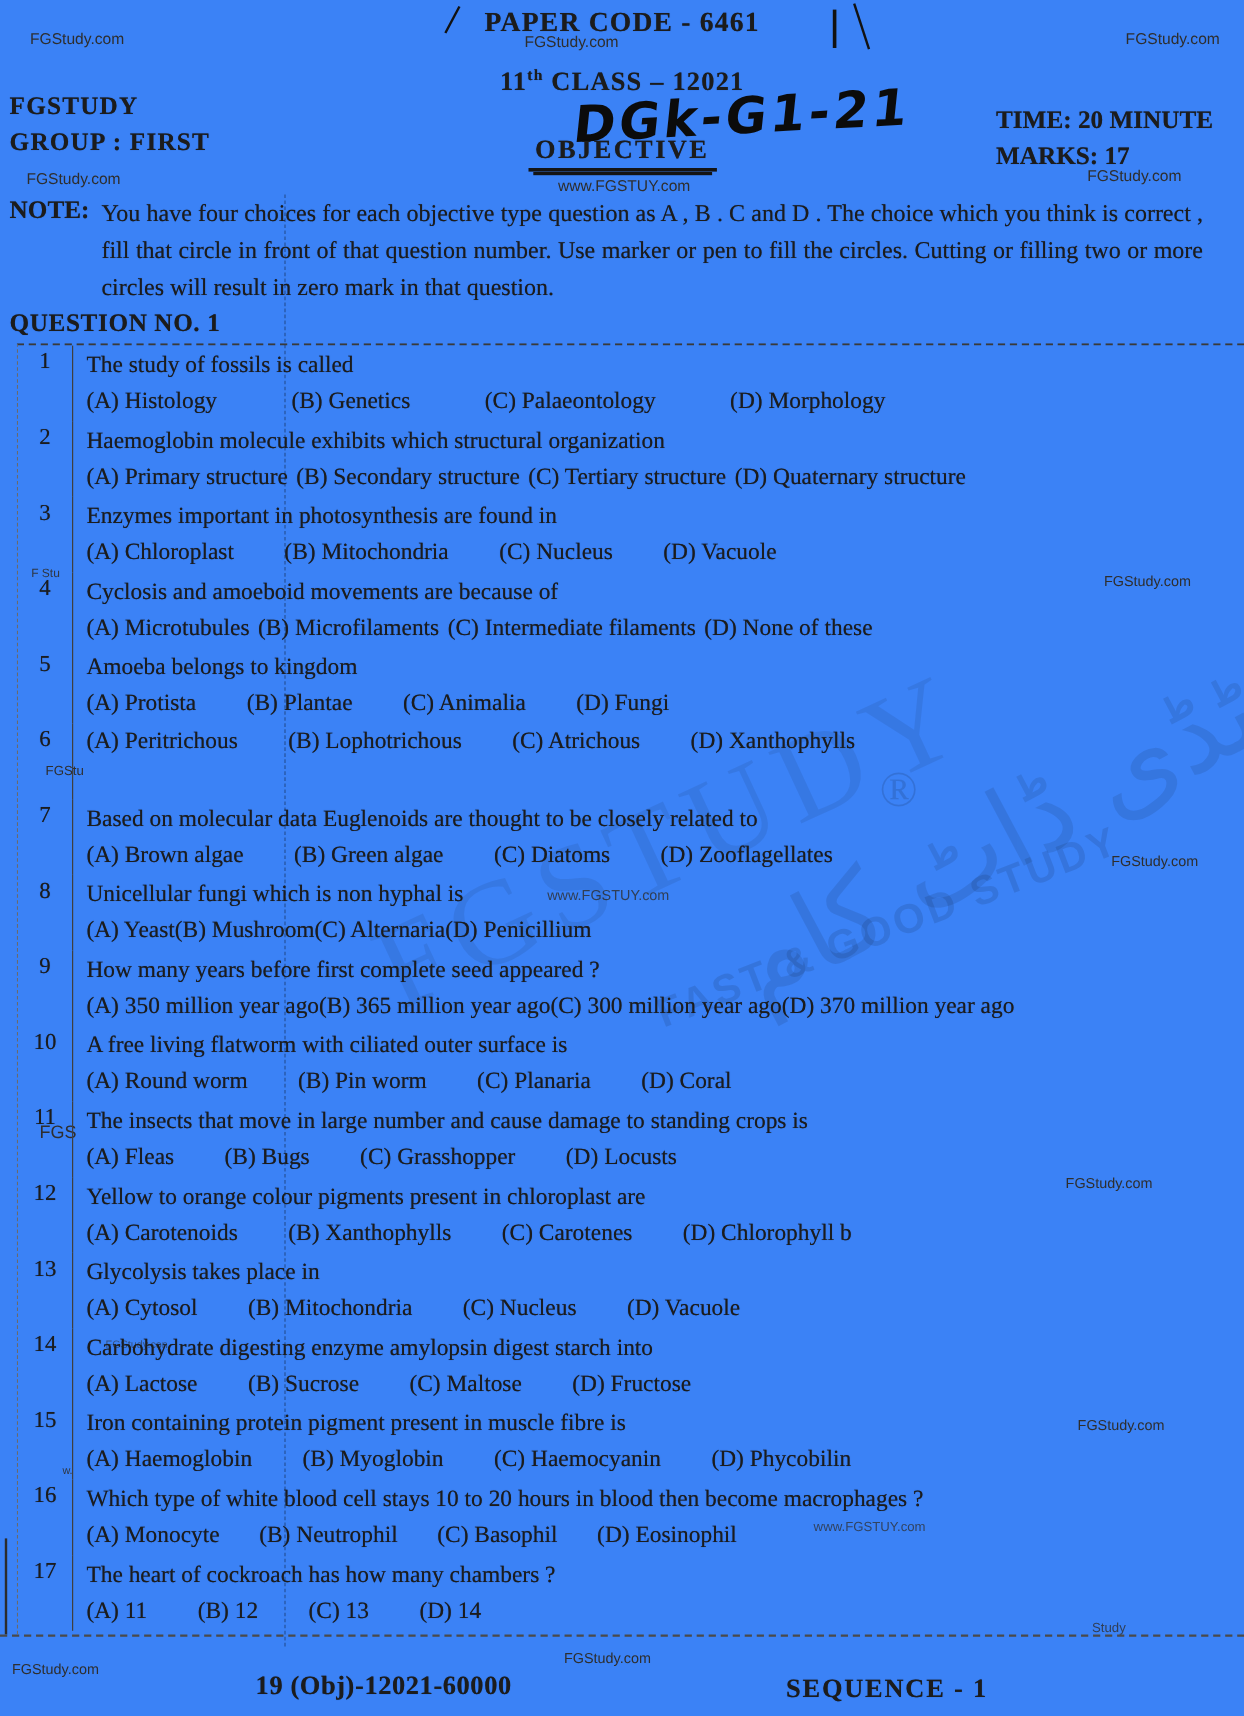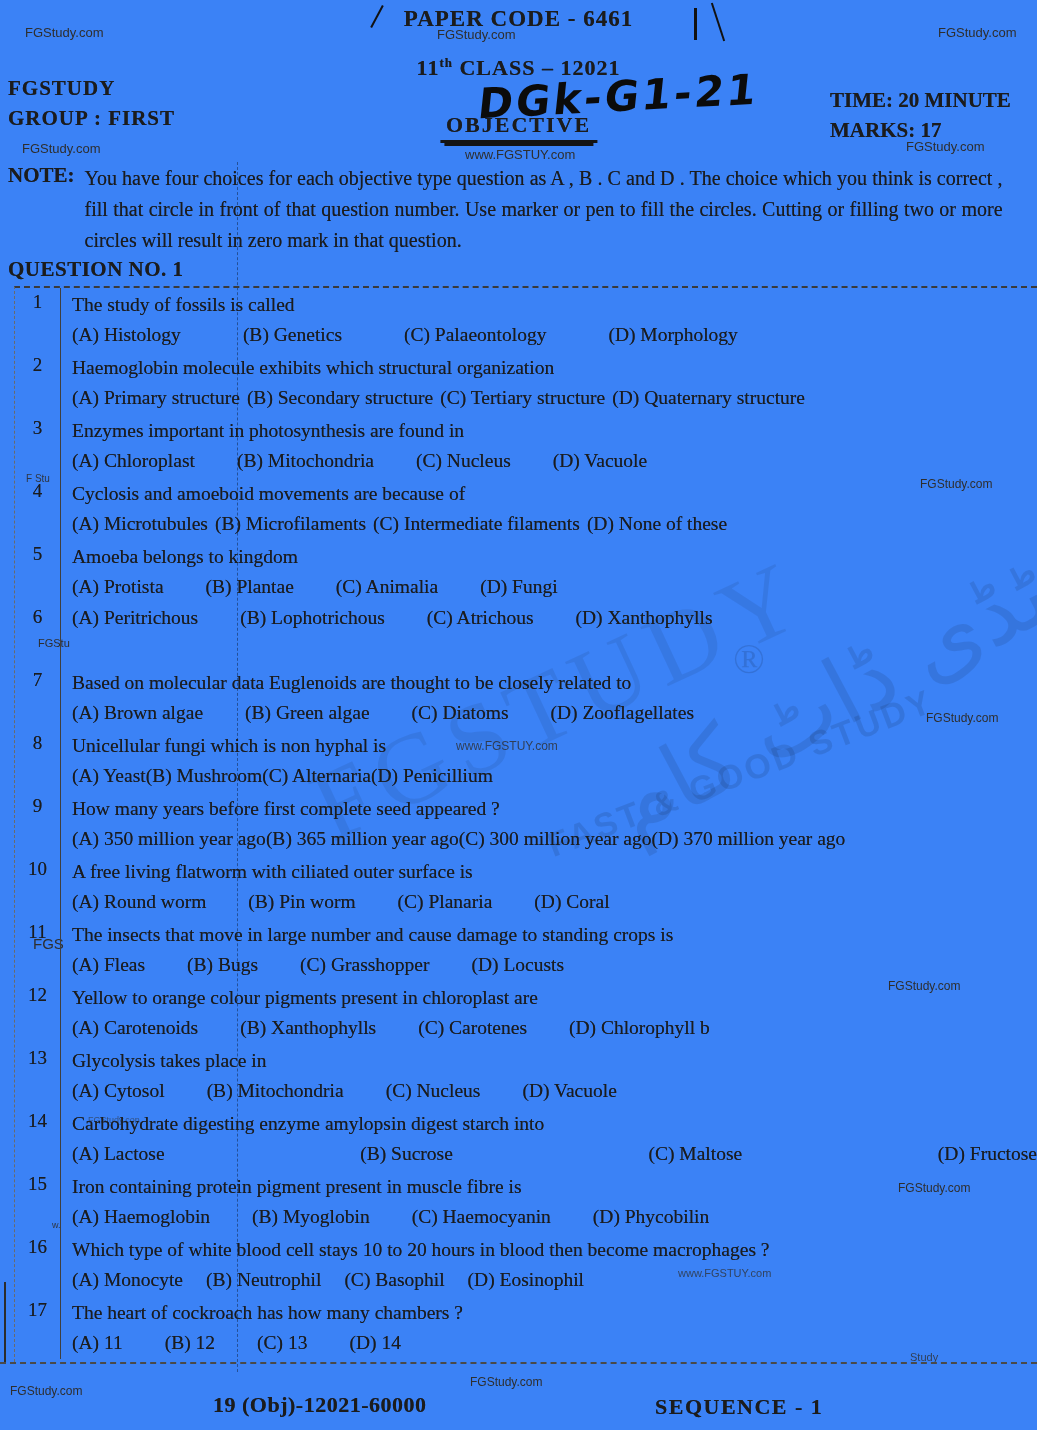--- a/index.html
+++ b/index.html
@@ -303,21 +303,21 @@
             <span>(C) Nucleus</span>
             <span>(D) Vacuole</span>
           </div>
     </div>
   </div>
 
   <div class="qrow">
     <div class="qnum scan">14</div>
     <div class="qcontent">
       <div class="qtext scan">Carbohydrate digesting enzyme amylopsin digest starch into</div>
-      <div class="qopts scan" style="column-gap: 42px; justify-content: space-between;">
+      <div class="qopts scan" style="column-gap: 42px;">
             <span>(A) Lactose</span>
             <span>(B) Sucrose</span>
             <span>(C) Maltose</span>
             <span>(D) Fructose</span>
           </div>
     </div>
   </div>
 
   <div class="qrow">
     <div class="qnum scan">15</div>
@@ -329,21 +329,21 @@
             <span>(C) Haemocyanin</span>
             <span>(D) Phycobilin</span>
           </div>
     </div>
   </div>
 
   <div class="qrow">
     <div class="qnum scan">16</div>
     <div class="qcontent">
       <div class="qtext scan">Which type of white blood cell stays 10 to 20 hours in blood then become macrophages ?</div>
-      <div class="qopts scan" style="column-gap: 23px;">
+      <div class="qopts scan" style="column-gap: 33px;">
             <span>(A) Monocyte</span>
             <span>(B) Neutrophil</span>
             <span>(C) Basophil</span>
             <span>(D) Eosinophil</span>
           </div>
     </div>
   </div>
 
   <div class="qrow">
     <div class="qnum scan">17</div>

